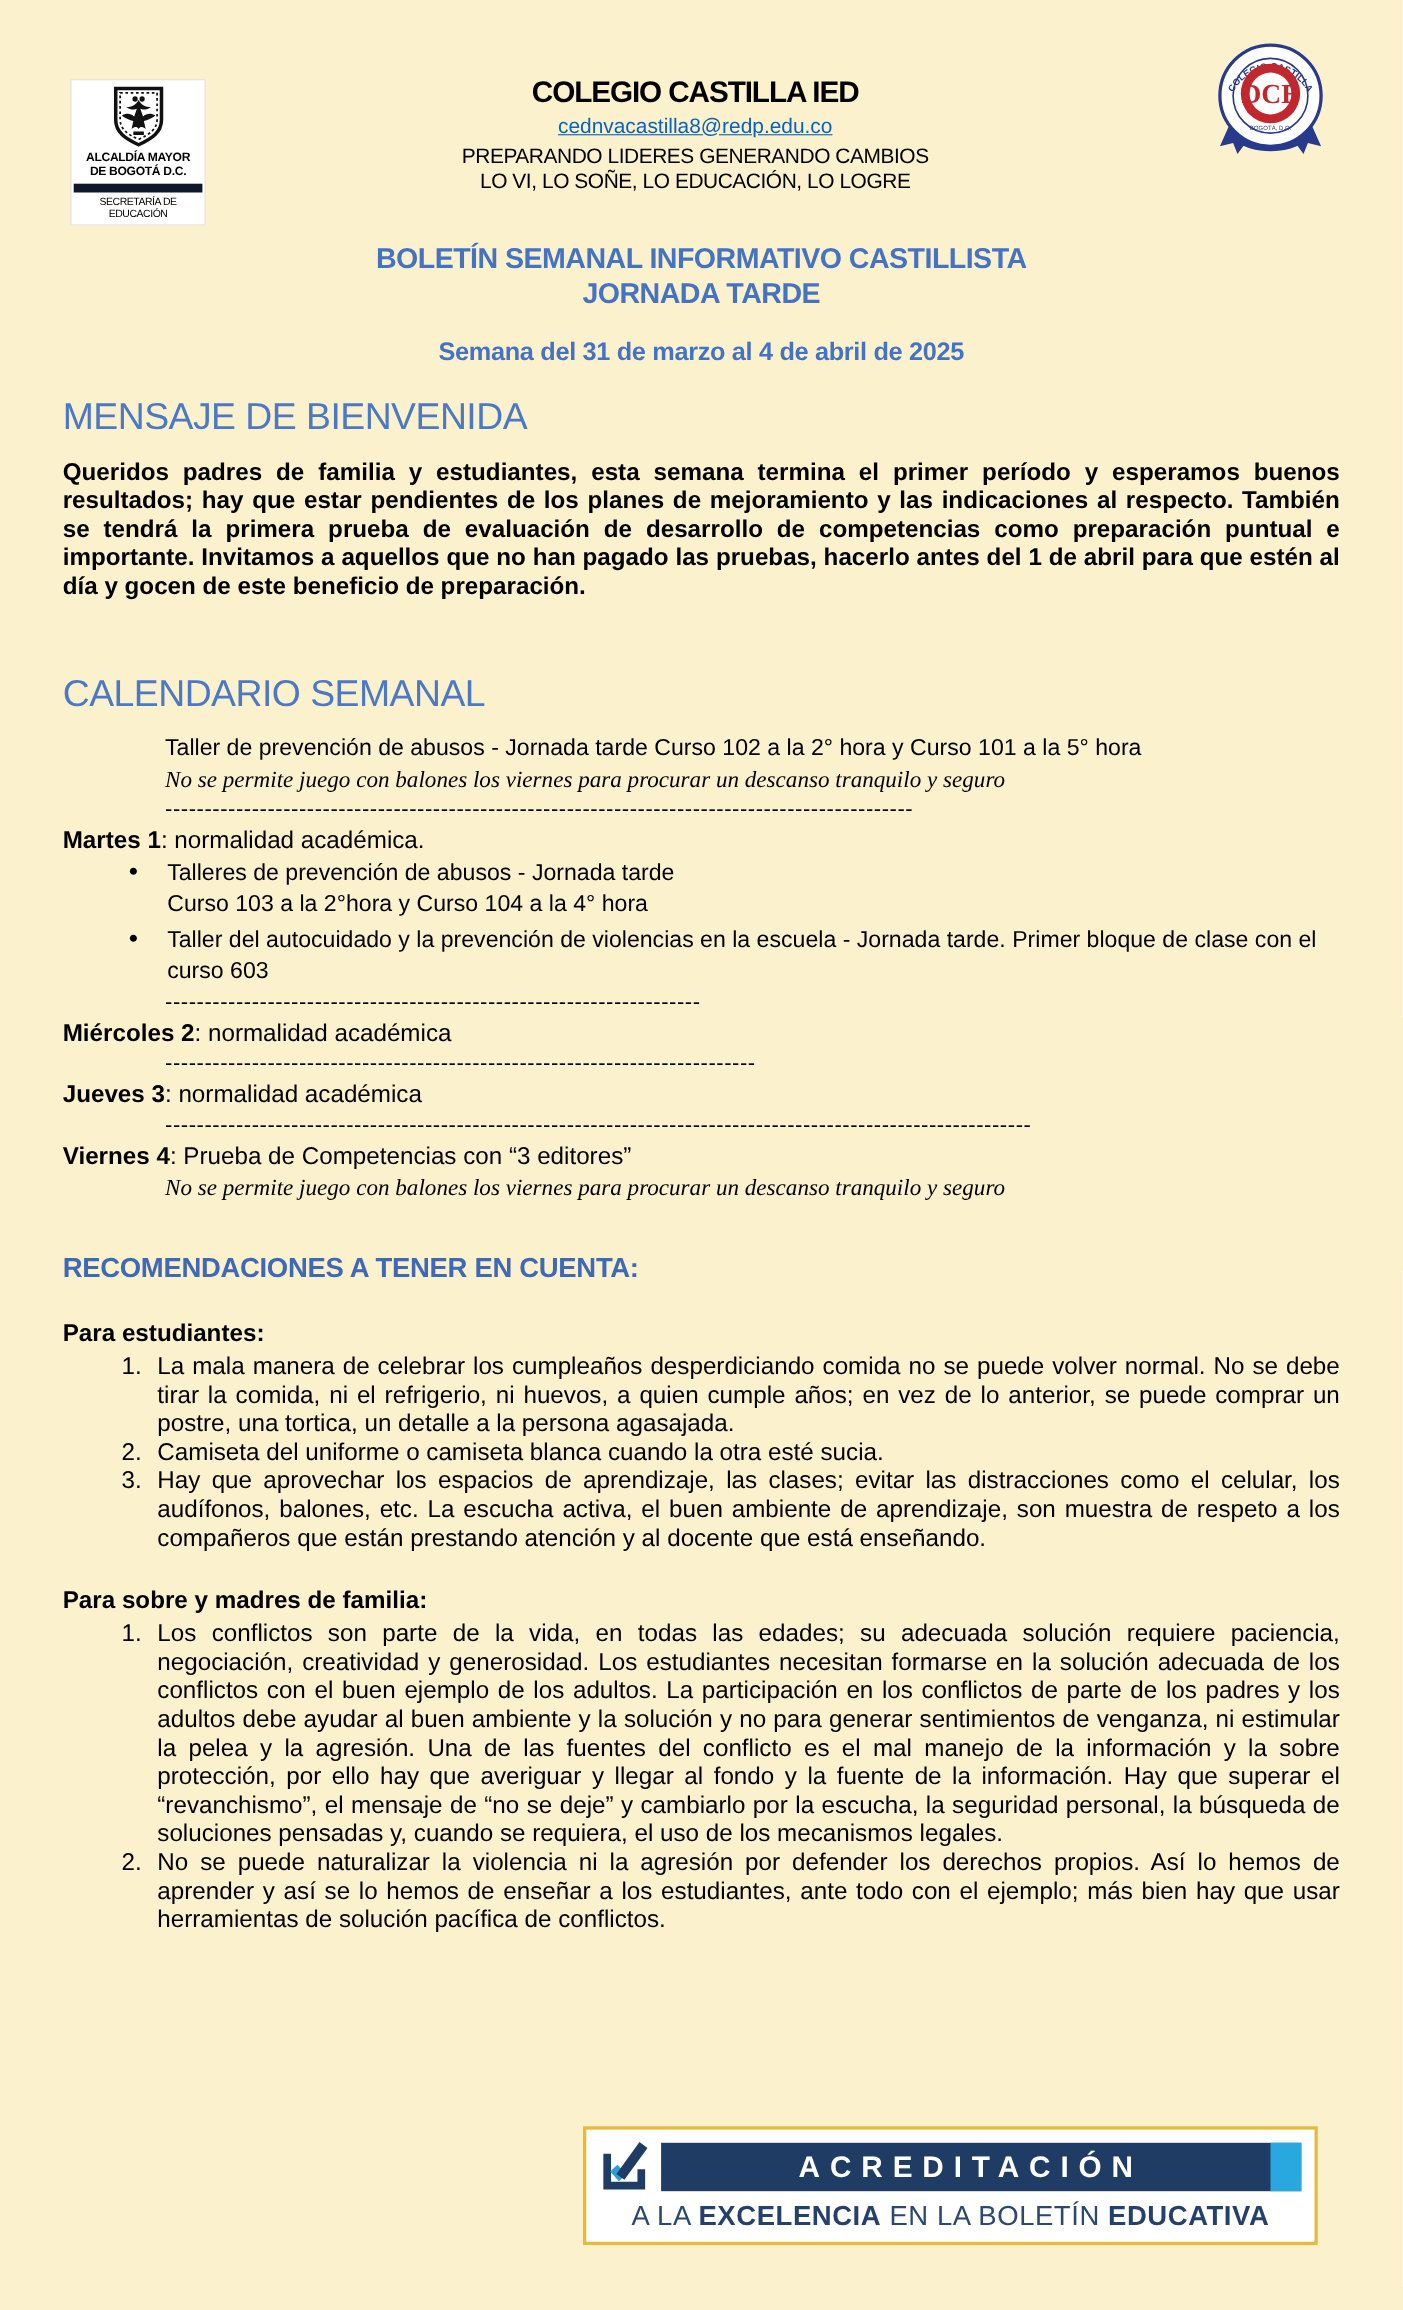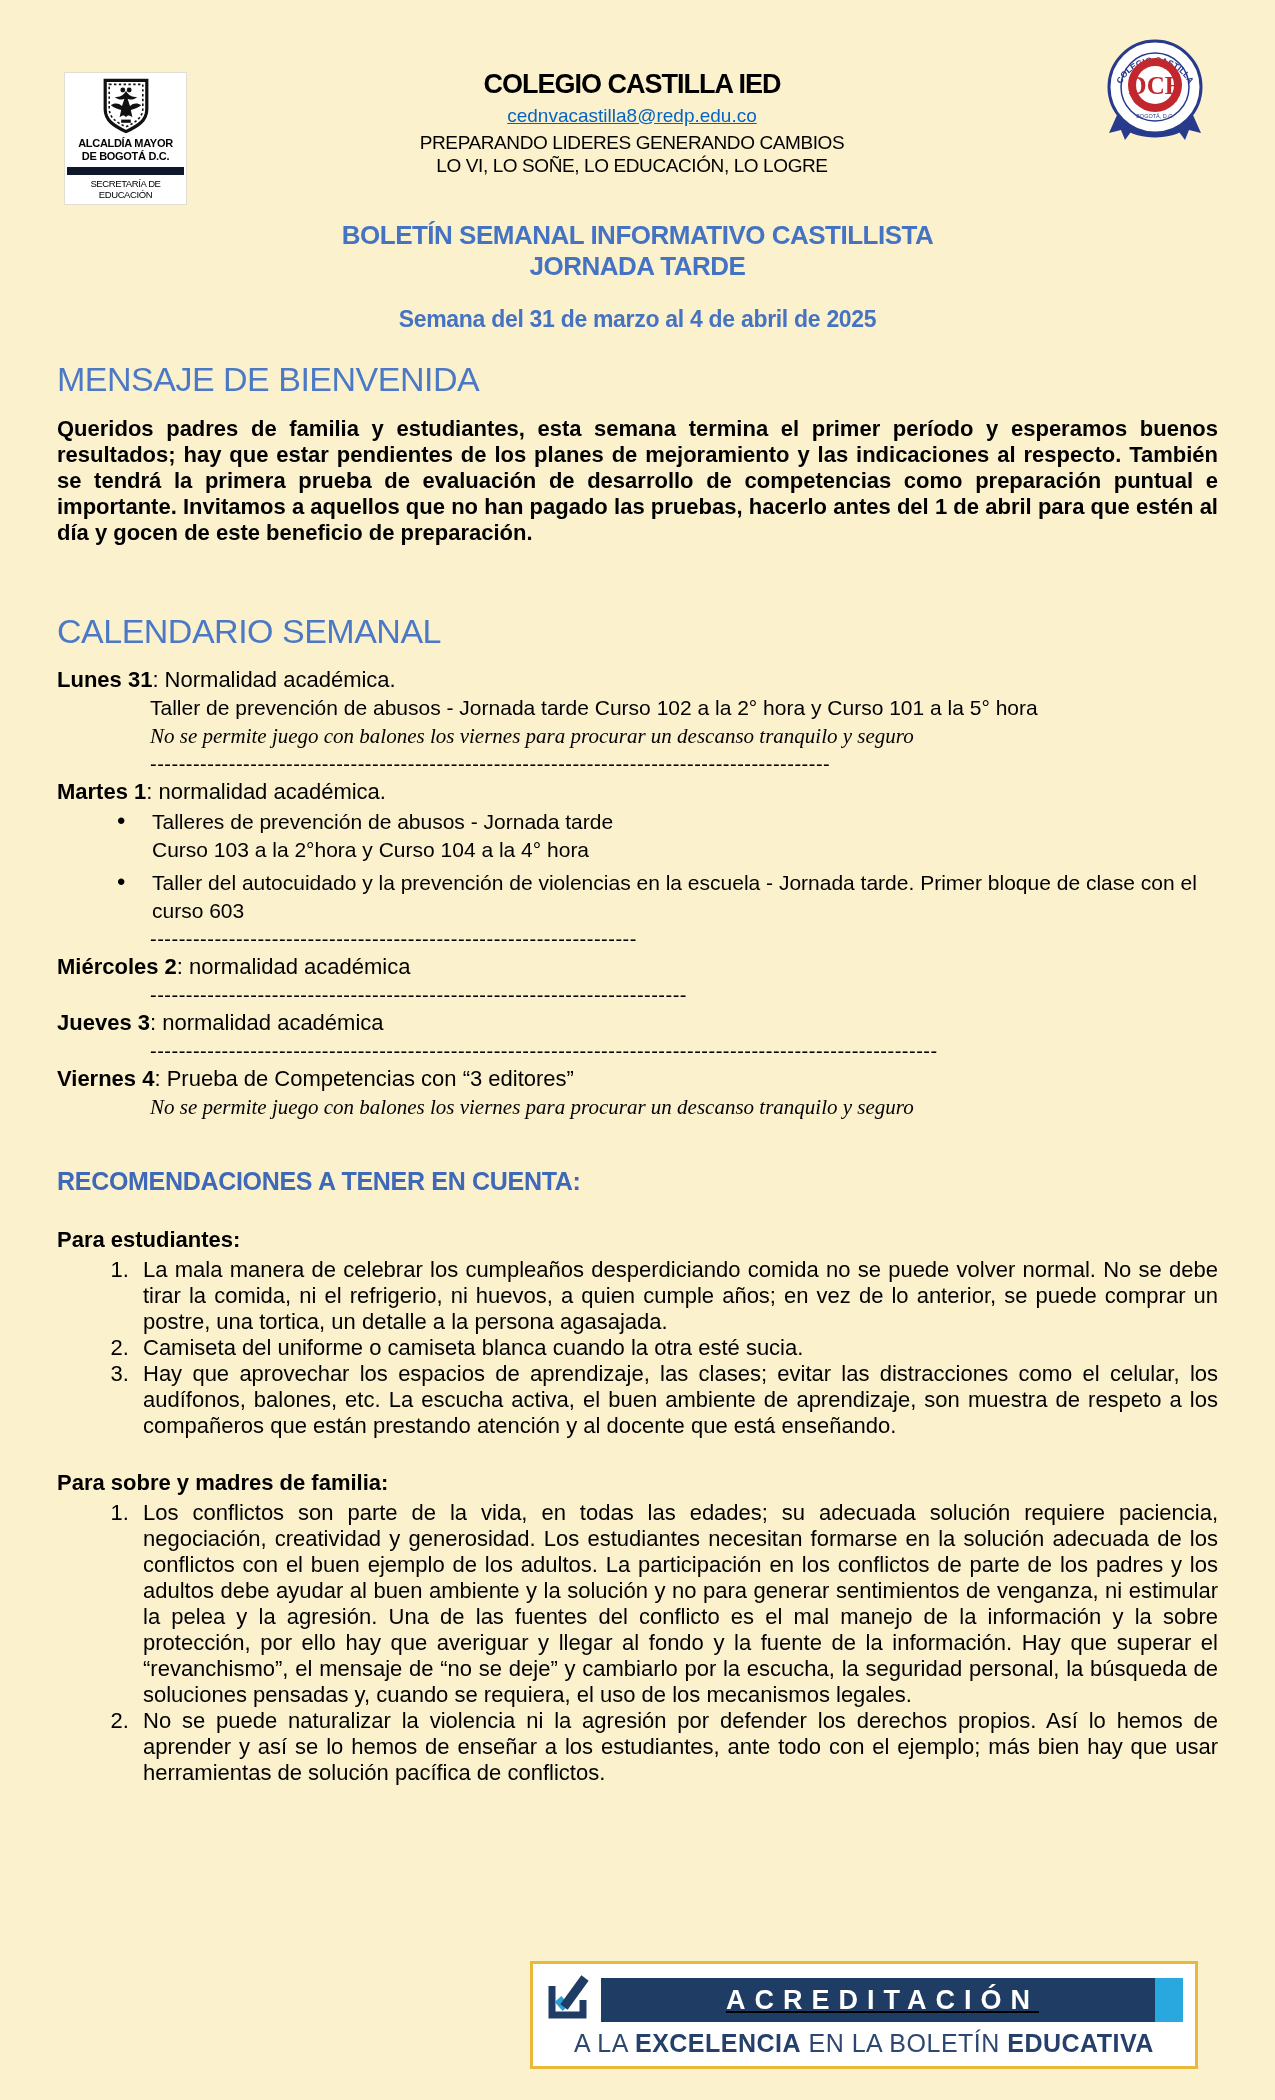--- a/index.html
+++ b/index.html
@@ -50,21 +50,21 @@
   .cal-bullets li::before{content:"\2022";position:absolute;left:2px;top:-1px;font-size:24px;}
   
   .group-title{font-weight:bold;font-size:22px;margin:31px 57px 0;}
   ol.rec{margin:4px 57px 0;padding-left:78px;font-size:22px;line-height:26px;text-align:justify;}
   ol.rec li{padding-left:8px;}
   
   .accred{
     margin:175px 0 0 530px;width:668px;background:#fff;border:3px solid #E9B93B;
     padding:10px 12px 8px;box-sizing:border-box;
   }
-  .accred-row{display:flex;align-items:flex-end;gap:8px;text-decoration:underline;}
+  .accred-row{display:flex;align-items:center;gap:8px;}
   .accred-check{flex:none;width:48px;height:48px;}
   .accred-bar{flex:1;height:44px;background:#1E3C64;display:flex;align-items:center;}
   .accred-bar-title{
     flex:1;text-align:center;color:#fff;font-weight:bold;font-size:27px;
     letter-spacing:9px;padding-left:9px;white-space:nowrap;
   }
   .accred-accent{flex:none;width:28px;height:44px;background:#29A8E0;}
   .accred-sub{
     text-align:center;color:#2C4770;font-size:25px;margin-top:7px;letter-spacing:0.5px;white-space:nowrap;
   }
@@ -129,23 +129,20 @@
   </div>
   <div class="week-line">Semana del 31 de marzo al 4 de abril de 2025</div>
 
   <div class="section-heading welcome-heading">MENSAJE DE BIENVENIDA</div>
   <div class="welcome-body">Queridos padres de familia y estudiantes, esta semana termina el primer período y esperamos buenos resultados; hay que estar pendientes de los planes de mejoramiento y las indicaciones al respecto. También se tendrá la primera prueba de evaluación de desarrollo de competencias como preparación puntual e importante. Invitamos a aquellos que no han pagado las pruebas, hacerlo antes del 1 de abril para que estén al día y gocen de este beneficio de preparación.</div>
 
   <div class="section-heading calendar-heading">CALENDARIO SEMANAL</div>
 
   <div class="calendar">
 
-    <div class="cal-day">
-      <span class="day-label">Lunes 31</span><span>: Normalidad académica.</span>
-    </div>
     <div class="cal-detail">Taller de prevención de abusos - Jornada tarde Curso 102 a la 2° hora y Curso 101 a la 5° hora</div>
     <div class="cal-note">No se permite juego con balones los viernes para procurar un descanso tranquilo y seguro</div>
     <div class="cal-sep">-----------------------------------------------------------------------------------------------</div>
 
     <div class="cal-day">
       <span class="day-label">Martes 1</span><span>: normalidad académica.</span>
     </div>
     <ul class="cal-bullets">
       <li>
         <div>Talleres de prevención de abusos - Jornada tarde</div>

